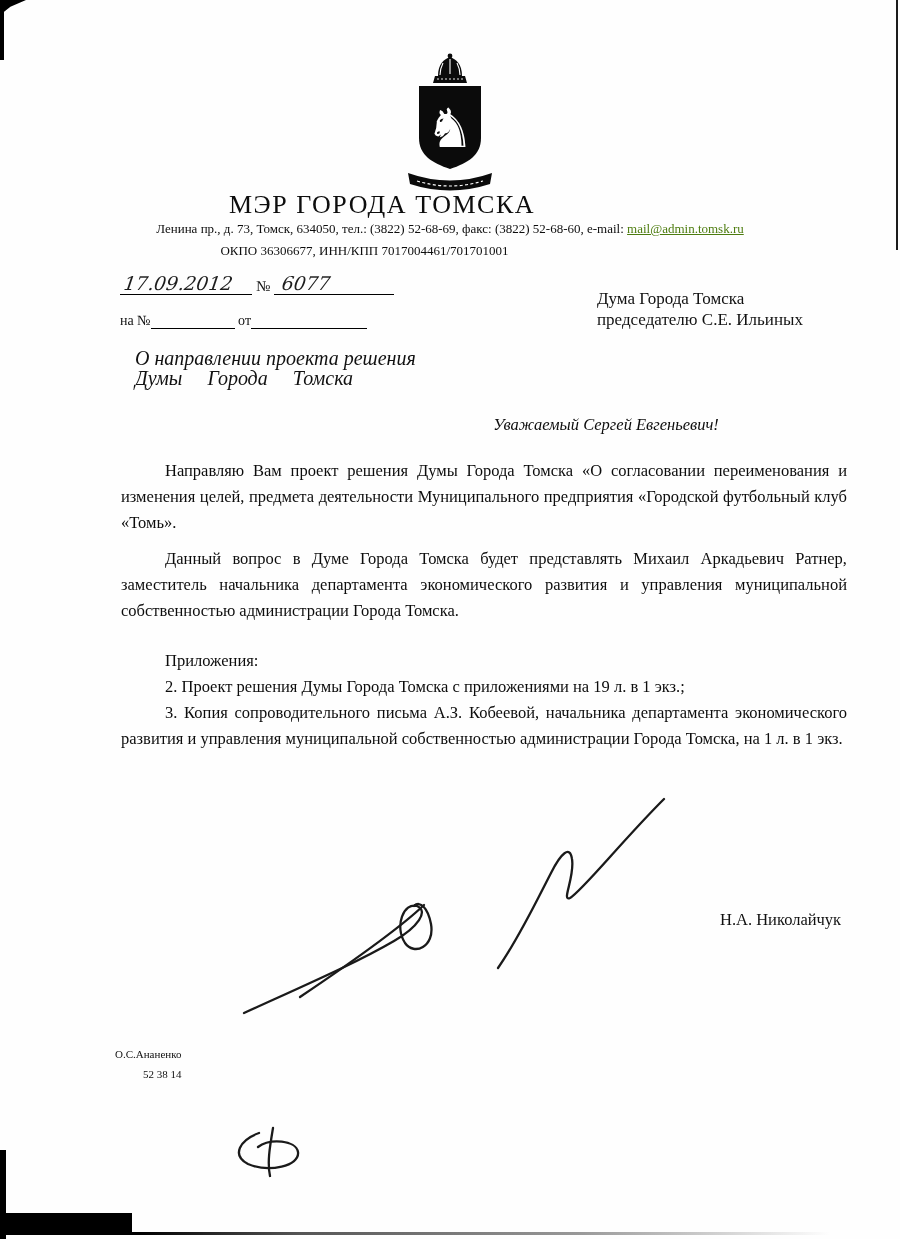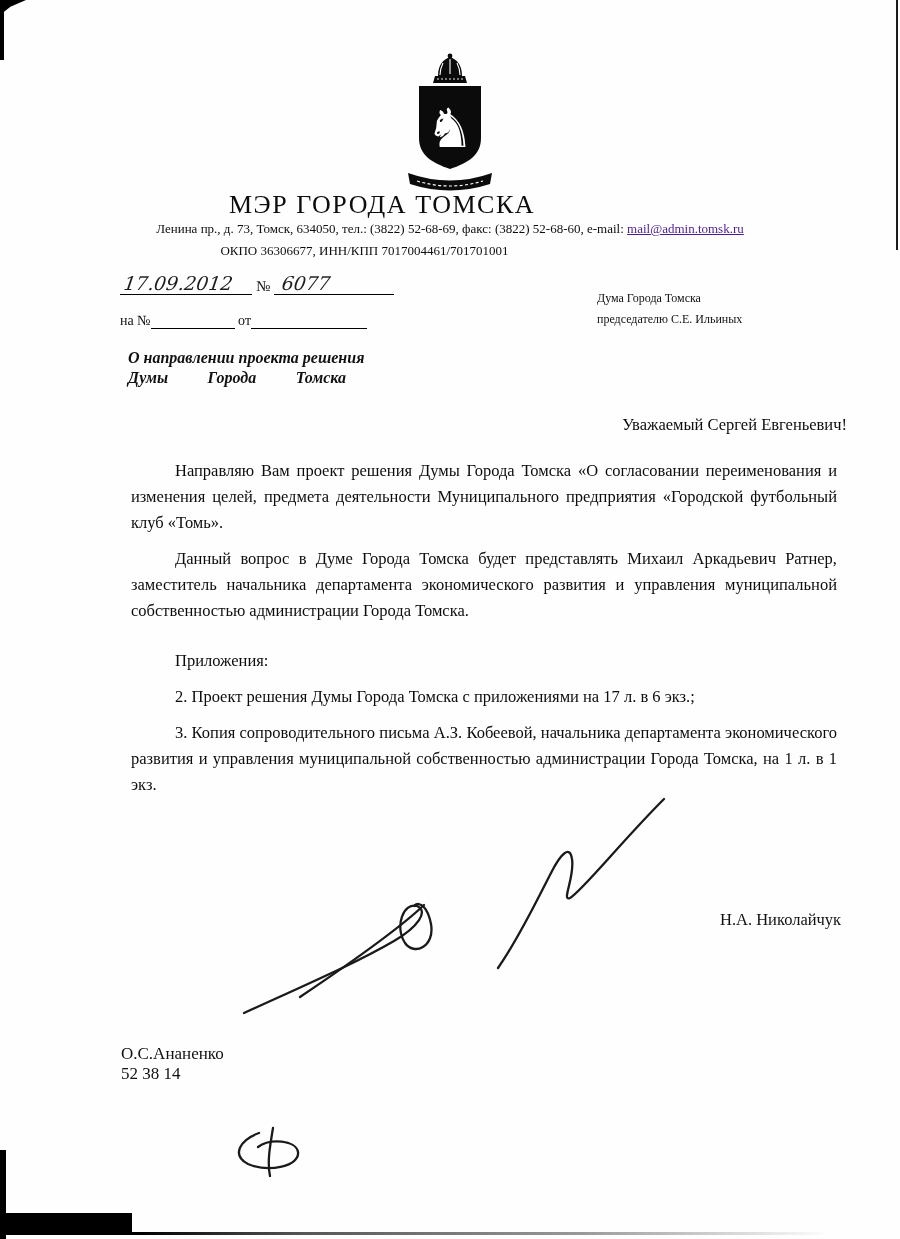--- a/index.html
+++ b/index.html
@@ -19,60 +19,60 @@
   
   .emblem{position:absolute;left:402px;top:52px;width:96px;height:140px;}
   .org-name{
     position:absolute;left:0;top:190px;width:764px;text-align:center;
     font-size:26px;letter-spacing:1.5px;color:#0d0d0d;
   }
   .contact-line{
     position:absolute;left:0;top:221px;width:900px;text-align:center;
     font-size:13px;color:#0d0d0d;
   }
-  .contact-line a{color:#4c1d95;text-decoration:underline;}
+  .contact-line a{color:#4d7c0f;text-decoration:underline;}
   .okpo-line{
     position:absolute;left:0;top:243px;width:729px;text-align:center;
     font-size:13px;color:#0d0d0d;
   }
   
   .ref{position:absolute;left:120px;top:272px;width:290px;font-size:14px;}
   .hand{
     font-family:"DejaVu Serif", serif;font-style:italic;font-size:19px;color:#1d1d1d;
     display:inline-block;transform:skewX(-8deg);
   }
   .uline{display:inline-block;border-bottom:1.4px solid #000;vertical-align:bottom;}
   .ref-row1 .u-date{width:128px;text-align:left;padding-left:4px;}
   .ref-row1 .u-num{width:112px;text-align:left;padding-left:8px;}
   .ref-row1 .nsign{font-size:15px;padding:0 4px;}
   .ref-row2{margin-top:18px;font-size:14px;}
   .ref-row2 .u-na{width:84px;height:15px;}
   .ref-row2 .u-ot{width:116px;height:15px;}
   
-  .recipient{position:absolute;left:597px;top:288px;font-size:12px;line-height:21px;}
+  .recipient{position:absolute;left:597px;top:288px;font-size:17px;line-height:21px;}
   
-  .subject{position:absolute;left:128px;top:348px;font-size:16px;font-style:italic;line-height:20px;font-weight:bold;}
+  .subject{position:absolute;left:135px;top:348px;font-size:20px;font-style:italic;line-height:20px;}
   .subject .l2{width:218px;text-align:justify;text-align-last:justify;}
   
   .body-text{
     position:absolute;left:121px;top:412px;width:726px;
     font-size:16.5px;line-height:26px;text-align:justify;color:#0d0d0d;
   }
-  .body-text p{margin:10px;}
-  .salutation{margin:0 0 0 244px !important;text-align:right;}
+  .body-text p{margin:0;}
+  .salutation{margin:0 0 0 244px !important;text-align:center;font-style:italic;}
   .p1{margin-top:20px !important;text-indent:44px;}
   .p2{margin-top:10px !important;text-indent:44px;}
   .att-title{margin-top:24px !important;text-indent:44px;}
   .att-item{text-indent:44px;}
   .p3{margin-top:14px !important;text-indent:44px;}
   
   .sig-name{position:absolute;left:700px;top:910px;font-size:16.5px;margin-left:20px;}
   .sig-overlay{position:absolute;left:0;top:0;width:900px;height:1239px;pointer-events:none;}
   
-  .executor{position:absolute;left:121px;top:1044px;font-size:17px;line-height:20px;}
+  .executor{position:absolute;left:115px;top:1044px;font-size:11px;line-height:20px;text-align:right;}
 </style>
 </head>
 <body>
 
 <div class="page">
 
   <div class="art art-topleft"></div>
   <div class="art art-left-strip"></div>
   <div class="art art-right-line"></div>
   <div class="art art-bottom-left-edge"></div>
@@ -126,21 +126,21 @@
   <div class="subject">
     <div>О направлении проекта решения</div>
     <div class="l2">Думы Города Томска</div>
   </div>
 
   <div class="body-text">
     <p class="salutation">Уважаемый Сергей Евгеньевич!</p>
     <p class="p1">Направляю Вам проект решения Думы Города Томска «О согласовании переименования и изменения целей, предмета деятельности Муниципального предприятия «Городской футбольный клуб «Томь».</p>
     <p class="p2">Данный вопрос в Думе Города Томска будет представлять Михаил Аркадьевич Ратнер, заместитель начальника департамента экономического развития и управления муниципальной собственностью администрации Города Томска.</p>
     <p class="att-title">Приложения:</p>
-    <p class="att-item">2.  Проект решения Думы Города Томска с приложениями  на 17 л. в 6 экз.;</p>
+    <p class="att-item">2.  Проект решения Думы Города Томска с приложениями  на 19 л. в 1 экз.;</p>
     <p class="att-item">3.  Копия сопроводительного письма А.З. Кобеевой, начальника департамента экономического развития и управления муниципальной собственностью администрации Города Томска, на 1 л. в 1 экз.</p>
   </div>
 
   <div class="sig-name">Н.А. Николайчук</div>
 
   <svg class="sig-overlay" viewBox="0 0 900 1239">
     <g stroke="#1a1a1a" stroke-width="2.3" fill="none" stroke-linecap="round" stroke-linejoin="round">
       <path d="M244,1013 C312,982 358,962 394,941 C418,927 429,911 417,906 C404,902 394,926 405,943 C414,956 435,947 431,924 C428,908 420,900 414,906"></path>
       <path d="M300,997 C352,962 398,930 424,905"></path>
       <path d="M498,968 C519,938 536,902 551,873 C561,853 570,845 572,859 C575,877 561,902 570,898 C582,891 622,841 664,799"></path>

